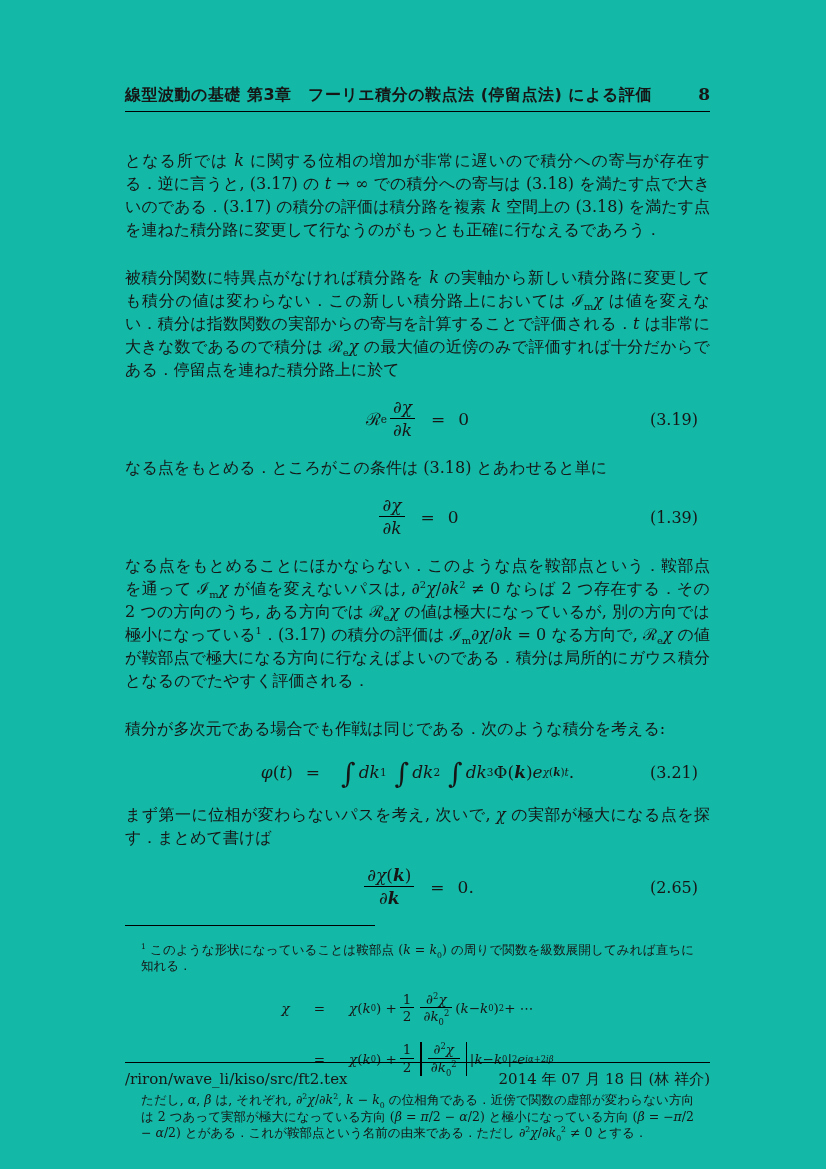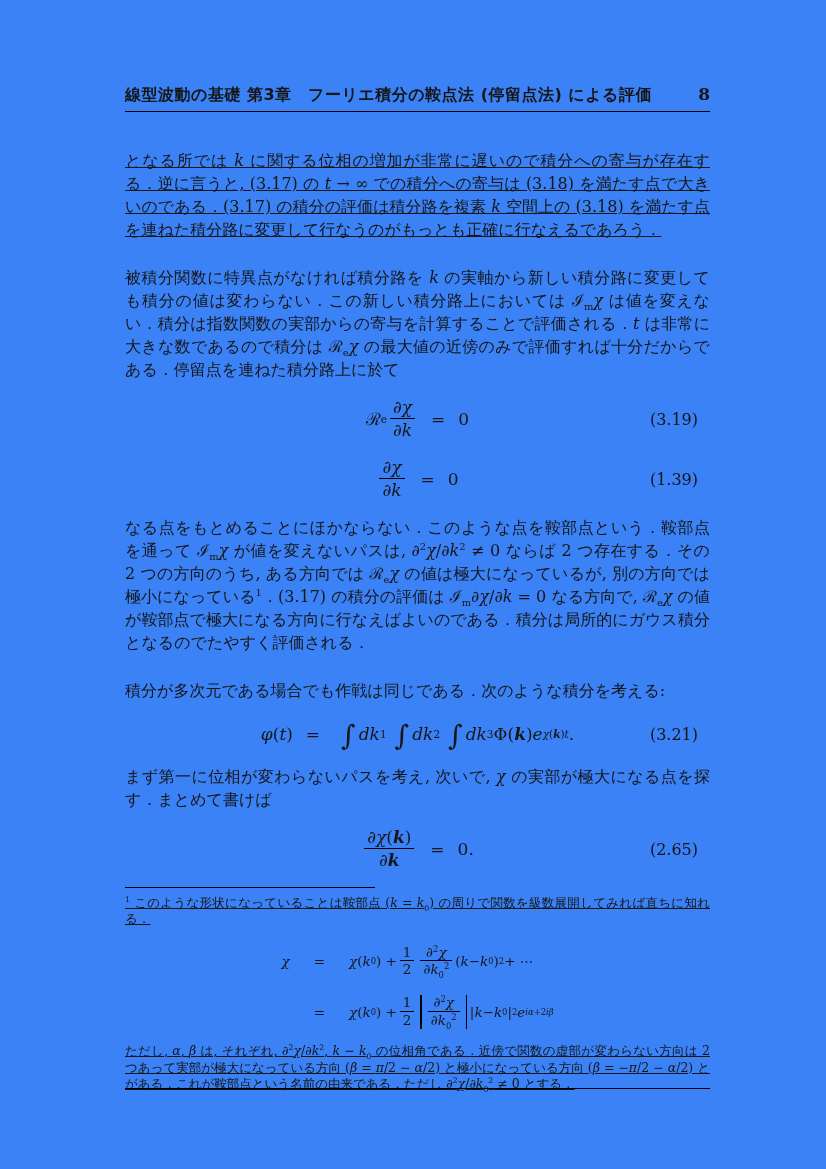--- a/index.html
+++ b/index.html
@@ -1,19 +1,19 @@
 <!DOCTYPE html>
 <html><head>
 <meta charset="utf-8">
 <style>
   html,body { margin:0; padding:0; background:#ffffff; }
   .page {
     position:relative;
     width:826px; height:1169px;
-    background:#3b82f6;
+    background:#14b8a6;
     box-sizing:border-box;
     padding:84px 116px 0 125px;
     overflow:hidden;
     color:#161616;
     font-family:"DejaVu Serif","Liberation Serif",serif;
   }
   
   .pagehead {
     display:flex; justify-content:space-between; align-items:baseline;
     font-family:"DejaVu Sans","Liberation Sans",sans-serif;
@@ -25,21 +25,21 @@
   }
   .headrule { border-bottom:1.6px solid #000; margin-top:5px; }
 
   
   p.body {
     font-size:16px; line-height:23px;
     text-align:justify; text-justify:inter-ideograph;
     margin:0;
   }
   .mt-par  { margin-top:25px !important; }
-  .mt-first{ margin-top:37px !important;text-decoration:underline; }
+  .mt-first{ margin-top:37px !important; }
   .mt-cont { margin-top:9px  !important; }
   p.body i { font-family:"DejaVu Serif","Liberation Serif",serif; }
   sup, sub { font-size:0.62em; line-height:0; }
 
   
   .eqrow {
     position:relative;
     display:flex; justify-content:center; align-items:center;
     margin:15px 0;
     font-size:17px;
@@ -54,22 +54,22 @@
   .frac .num, .frac .den { display:block; line-height:1.3; padding:0 3px; }
   .frac .den { border-top:1px solid #000; }
   .int { font-size:28px; font-style:normal; margin:0 3px 0 8px; position:relative; top:2px; }
   .bk  { font-weight:bold; }
   .scr { font-style:normal; }
   .bigbar { display:inline-block; width:1.3px; height:38px; background:#000; vertical-align:middle; margin:0 3px; }
 
   
   .fnrule { width:250px; border-top:1.1px solid #000; margin:14px 0 7px 0; }
   p.fn {
-    font-size:12.5px; line-height:16.5px; margin:0;
-    text-align:justify; text-justify:inter-ideograph;text-decoration:underline;
+    font-size:12.5px; line-height:16.5px; margin:16px;
+    text-align:justify; text-justify:inter-ideograph;
   }
   .fneq {
     display:grid; grid-template-columns:auto auto auto;
     width:max-content; margin:16px auto 14px auto;
     column-gap:11px; row-gap:16px; align-items:center;
     font-size:13.5px;
   }
   .fneq .lhs { text-align:right; }
   .fneq .rhs { display:inline-flex; align-items:center; }
   .fneq .frac .num, .fneq .frac .den { line-height:1.25; }
@@ -99,20 +99,21 @@
   <p class="body mt-par">被積分関数に特異点がなければ積分路を <i>k</i> の実軸から新しい積分路に変更しても積分の値は変わらない．この新しい積分路上においては ℐ<sub>m</sub><i>χ</i> は値を変えない．積分は指数関数の実部からの寄与を計算することで評価される．<i>t</i> は非常に大きな数であるので積分は ℛ<sub>e</sub><i>χ</i> の最大値の近傍のみで評価すれば十分だからである．停留点を連ねた積分路上に於て</p>
 
   <div class="eqrow">
     <span class="eqbody"><span class="scr">ℛ</span><sub>e</sub><span class="frac">
           <span class="num"><i>∂χ</i></span>
           <span class="den"><i>∂k</i></span>
         </span><span class="rel">=</span>0</span>
     <span class="eqnum">(3.19)</span>
   </div>
 
+  <p class="body mt-cont">なる点をもとめる．ところがこの条件は (3.18) とあわせると単に</p>
 
   <div class="eqrow">
     <span class="eqbody"><span class="frac">
           <span class="num"><i>∂χ</i></span>
           <span class="den"><i>∂k</i></span>
         </span><span class="rel">=</span>0</span>
     <span class="eqnum">(1.39)</span>
   </div>
 
   <p class="body mt-cont">なる点をもとめることにほかならない．このような点を鞍部点という．鞍部点を通って ℐ<sub>m</sub><i>χ</i> が値を変えないパスは, <i>∂</i><sup>2</sup><i>χ</i>/<i>∂k</i><sup>2</sup> ≠ 0 ならば 2 つ存在する．その 2 つの方向のうち, ある方向では ℛ<sub>e</sub><i>χ</i> の値は極大になっているが, 別の方向では極小になっている<sup>1</sup>．(3.17) の積分の評価は ℐ<sub>m</sub><i>∂χ</i>/<i>∂k</i> = 0 なる方向で, ℛ<sub>e</sub><i>χ</i> の値が鞍部点で極大になる方向に行なえばよいのである．積分は局所的にガウス積分となるのでたやすく評価される．</p>
@@ -156,15 +157,19 @@
         </span><span class="bigbar"></span><span class="frac">
           <span class="num"><i>∂</i><sup>2</sup><i>χ</i></span>
           <span class="den"><i>∂k</i><sub>0</sub><sup>2</sup></span>
         </span><span class="bigbar"></span>|<i>k</i> − <i>k</i><sub>0</sub>|<sup>2</sup><i>e</i><sup><i>iα</i>+2<i>iβ</i></sup></span>
   </div>
 
   <p class="fn">ただし, <i>α</i>, <i>β</i> は, それぞれ, <i>∂</i><sup>2</sup><i>χ</i>/<i>∂k</i><sup>2</sup>, <i>k</i> − <i>k</i><sub>0</sub> の位相角である．近傍で関数の虚部が変わらない方向は 2 つあって実部が極大になっている方向 (<i>β</i> = <i>π</i>/2 − <i>α</i>/2) と極小になっている方向 (<i>β</i> = −<i>π</i>/2 − <i>α</i>/2) とがある．これが鞍部点という名前の由来である．ただし <i>∂</i><sup>2</sup><i>χ</i>/<i>∂k</i><sub>0</sub><sup>2</sup> ≠ 0 とする．</p>
 
   <div class="pagefoot-wrap">
     <div class="footrule"></div>
+    <div class="pagefoot">
+      <span>/riron/wave_li/kiso/src/ft2.tex</span>
+      <span>2014 年 07 月 18 日 (林 祥介)</span>
+    </div>
   </div>
 
 </div>
 
 </body></html>

